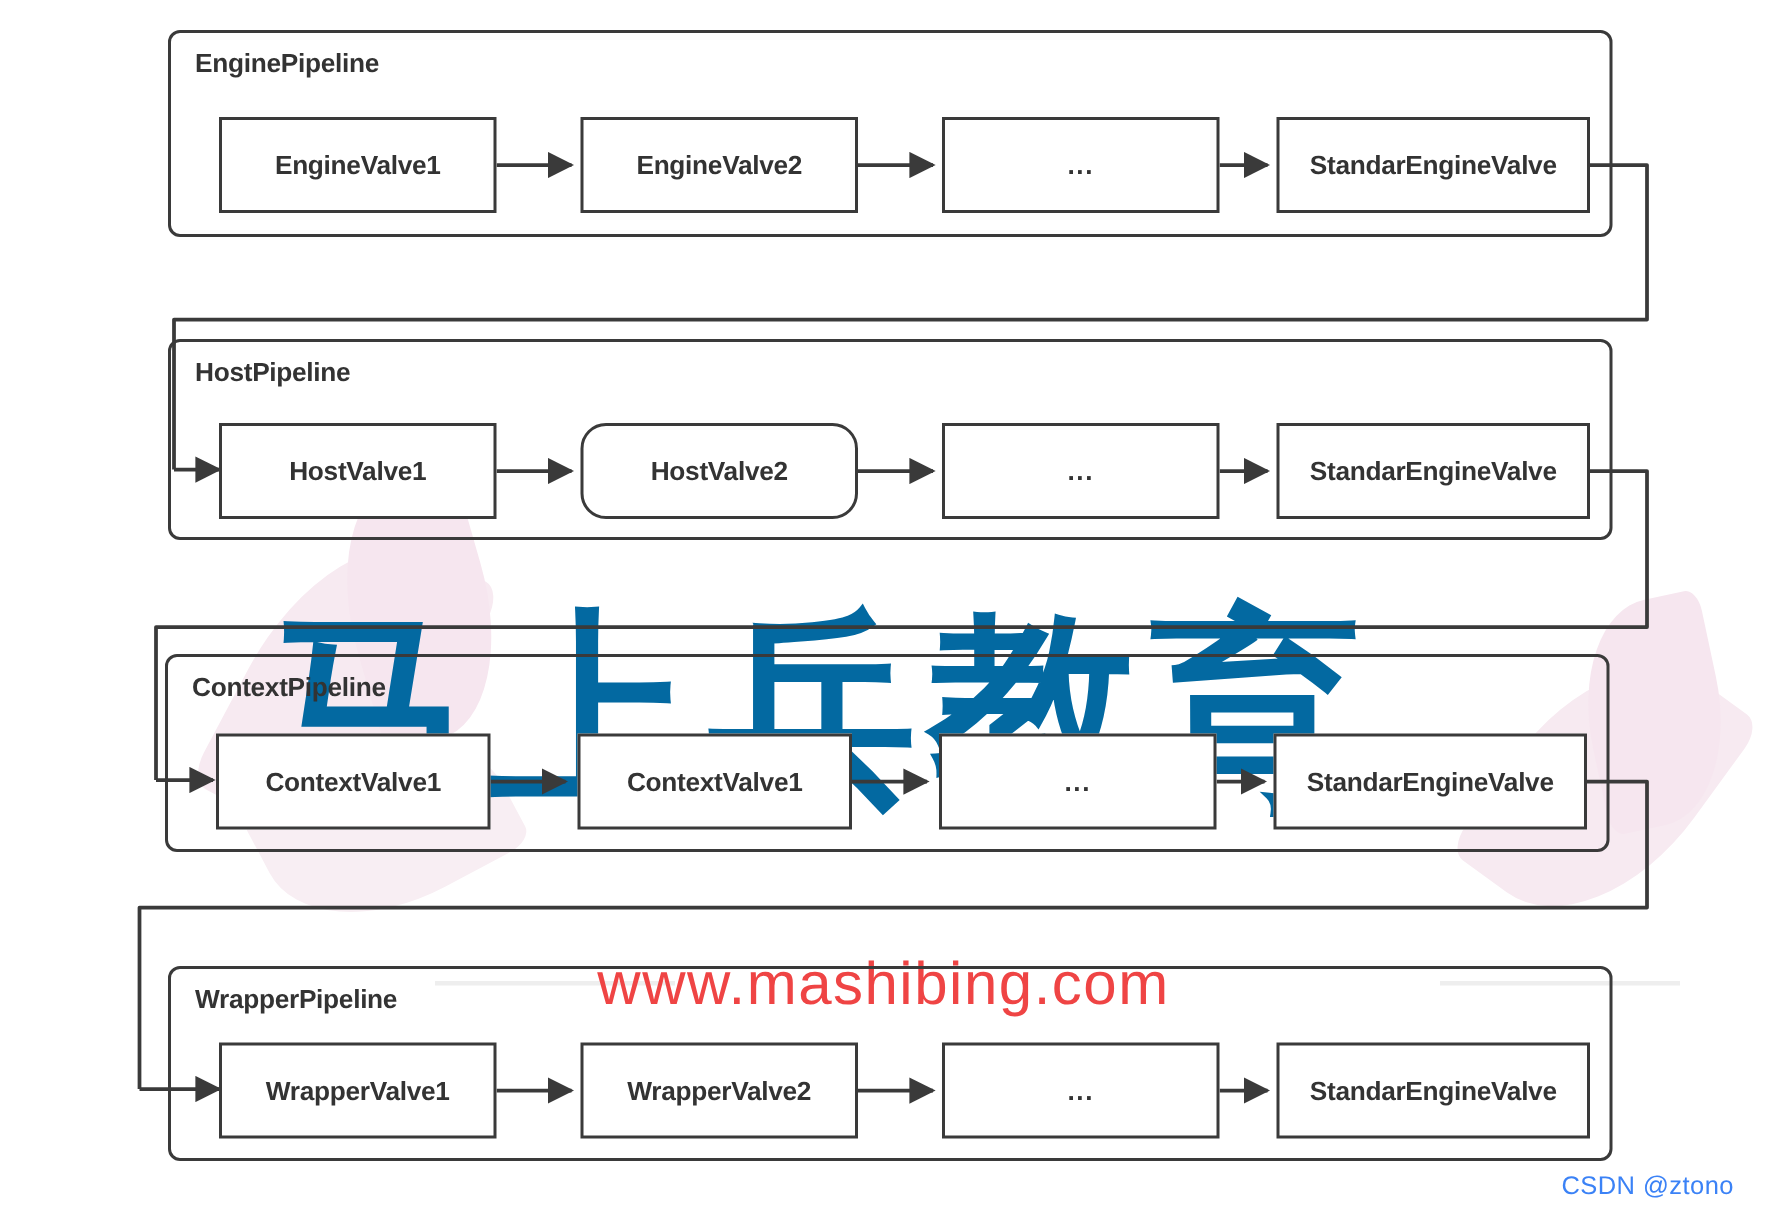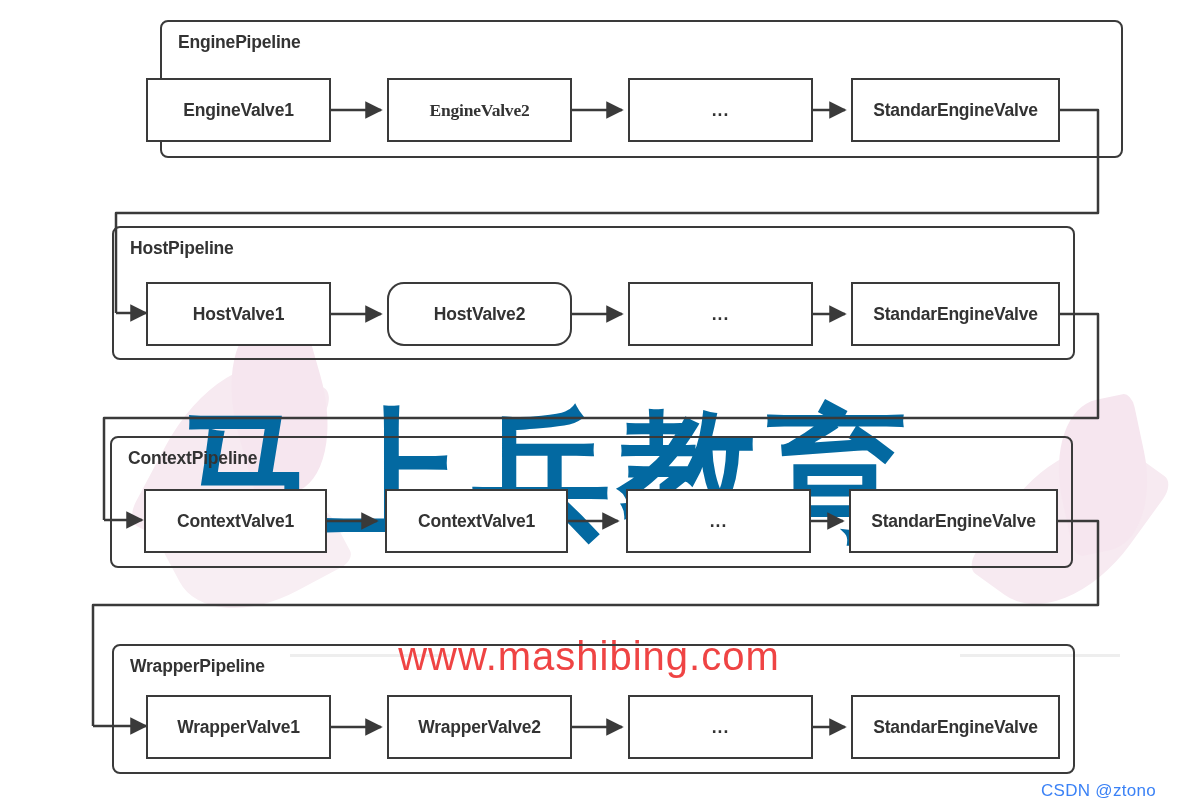--- a/index.html
+++ b/index.html
@@ -190,27 +190,27 @@
       <path d="M 1060 314 L 1098 314 L 1098 418 L 104 418 L 104 520"></path>
       <path d="M 104 520 L 142 520" marker-end="url(#arrow)"></path>
 
       <path d="M 1058 521 L 1098 521 L 1098 605 L 93 605 L 93 726"></path>
       <path d="M 93 726 L 146 726" marker-end="url(#arrow)"></path>
     </g>
   </svg>
 
   <div class="diagram">
 
-    <div class="pipeline" style="left:112px; top:20px; width:963px; height:138px;margin-left:48px;">
+    <div class="pipeline" style="left:112px; top:20px; width:963px; height:138px;">
       <span class="pipeline-label">EnginePipeline</span>
     </div>
     <div class="valve" style="left:146px; top:78px; width:185px; height:64px;">
       <span class="valve-label">EngineValve1</span>
     </div>
-    <div class="valve" style="left:387px; top:78px; width:185px; height:64px;font-family:Liberation Serif, serif;">
+    <div class="valve" style="left:387px; top:78px; width:185px; height:64px;">
       <span class="valve-label">EngineValve2</span>
     </div>
     <div class="valve" style="left:628px; top:78px; width:185px; height:64px;">
       <span class="valve-ellipsis">...</span>
     </div>
     <div class="valve" style="left:851px; top:78px; width:209px; height:64px;">
       <span class="valve-label">StandarEngineValve</span>
     </div>
 
     <div class="pipeline" style="left:112px; top:226px; width:963px; height:134px;">

